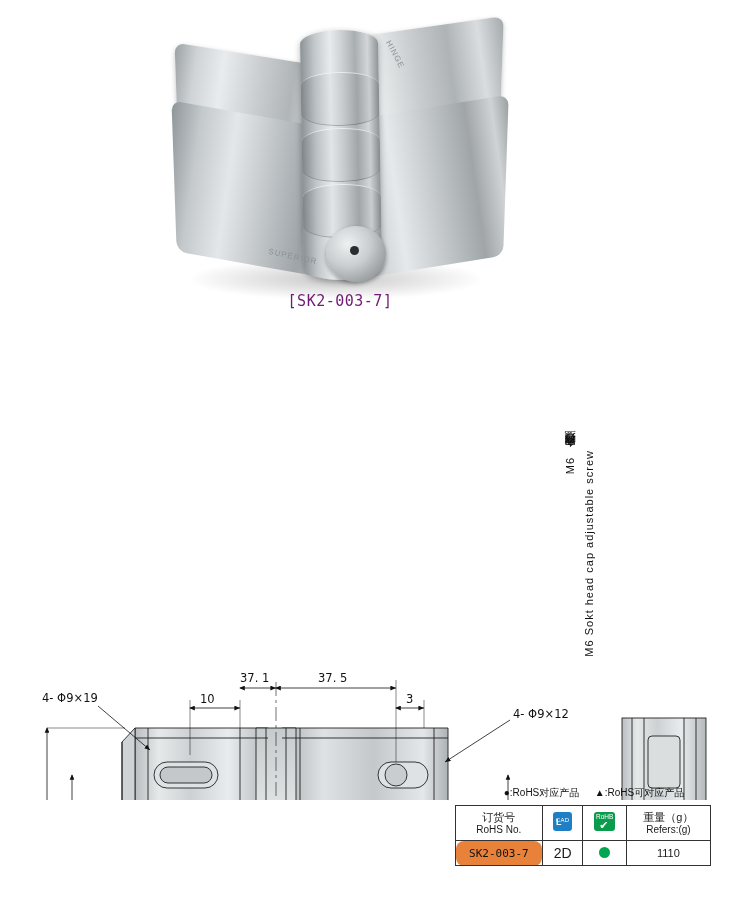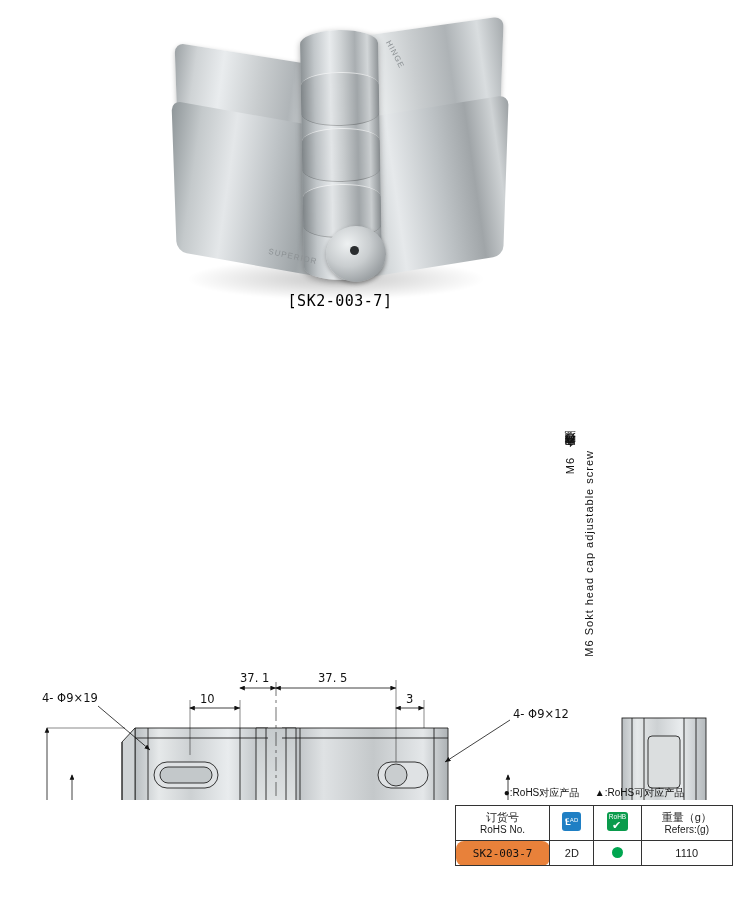--- a/index.html
+++ b/index.html
@@ -81,43 +81,43 @@
     filter:blur(1px);
   }
   .photo-mark{
     position:absolute;font-size:8px;color:#8d9295;letter-spacing:1px;
   }
   .pm1{left:230px;top:42px;transform:rotate(62deg);}
   .pm2{left:118px;top:244px;transform:rotate(12deg);}
 
   .photo-caption{
     position:absolute;left:150px;top:292px;width:380px;
-    text-align:center;font-size:15px;letter-spacing:.5px;color:#000000;
+    text-align:center;font-size:15px;letter-spacing:.5px;color:#701a75;
     font-family:"DejaVu Sans Mono", monospace;
   }
 
   
   .dwg{position:absolute;left:0;top:330px;width:750px;height:470px;}
   svg{display:block;}
 
   
   .tbl{
-    position:absolute;left:455px;top:805px;width:278px;
+    position:absolute;left:455px;top:805px;width:256px;
   }
   table{border-collapse:collapse;width:100%;}
   td,th{
     border:1px solid #333;text-align:center;vertical-align:middle;
     font-size:11px;padding:0;
   }
   .hdr td{height:34px;background:#fff;line-height:1.15;}
   .hdr .cn{font-size:11px;}
   .hdr .en{font-size:10px;}
   .row td{height:24px;border-radius:8px;}
   .cell-item{background:#e8813a;color:#111;font-family:"DejaVu Sans Mono",monospace;font-size:11px;}
-  .cell-2d{font-size:11px;margin-top:20px;}
+  .cell-2d{font-size:14px;margin-top:20px;}
   .cell-w{font-size:11px;margin-left:16px;}
   .dot-green{display:inline-block;width:11px;height:11px;border-radius:50%;background:#00a650;}
   .badge-cad{
     display:inline-block;width:19px;height:19px;border-radius:3px;
     background:#1f7fc4;color:#fff;font-size:6px;line-height:19px;
     position:relative;
   }
   .badge-cad span{position:absolute;left:0;right:0;bottom:1px;font-size:6px;letter-spacing:.3px;}
   .badge-cad em{position:absolute;left:3px;top:1px;font-style:normal;font-size:9px;font-weight:bold;}
   .badge-rohs{

